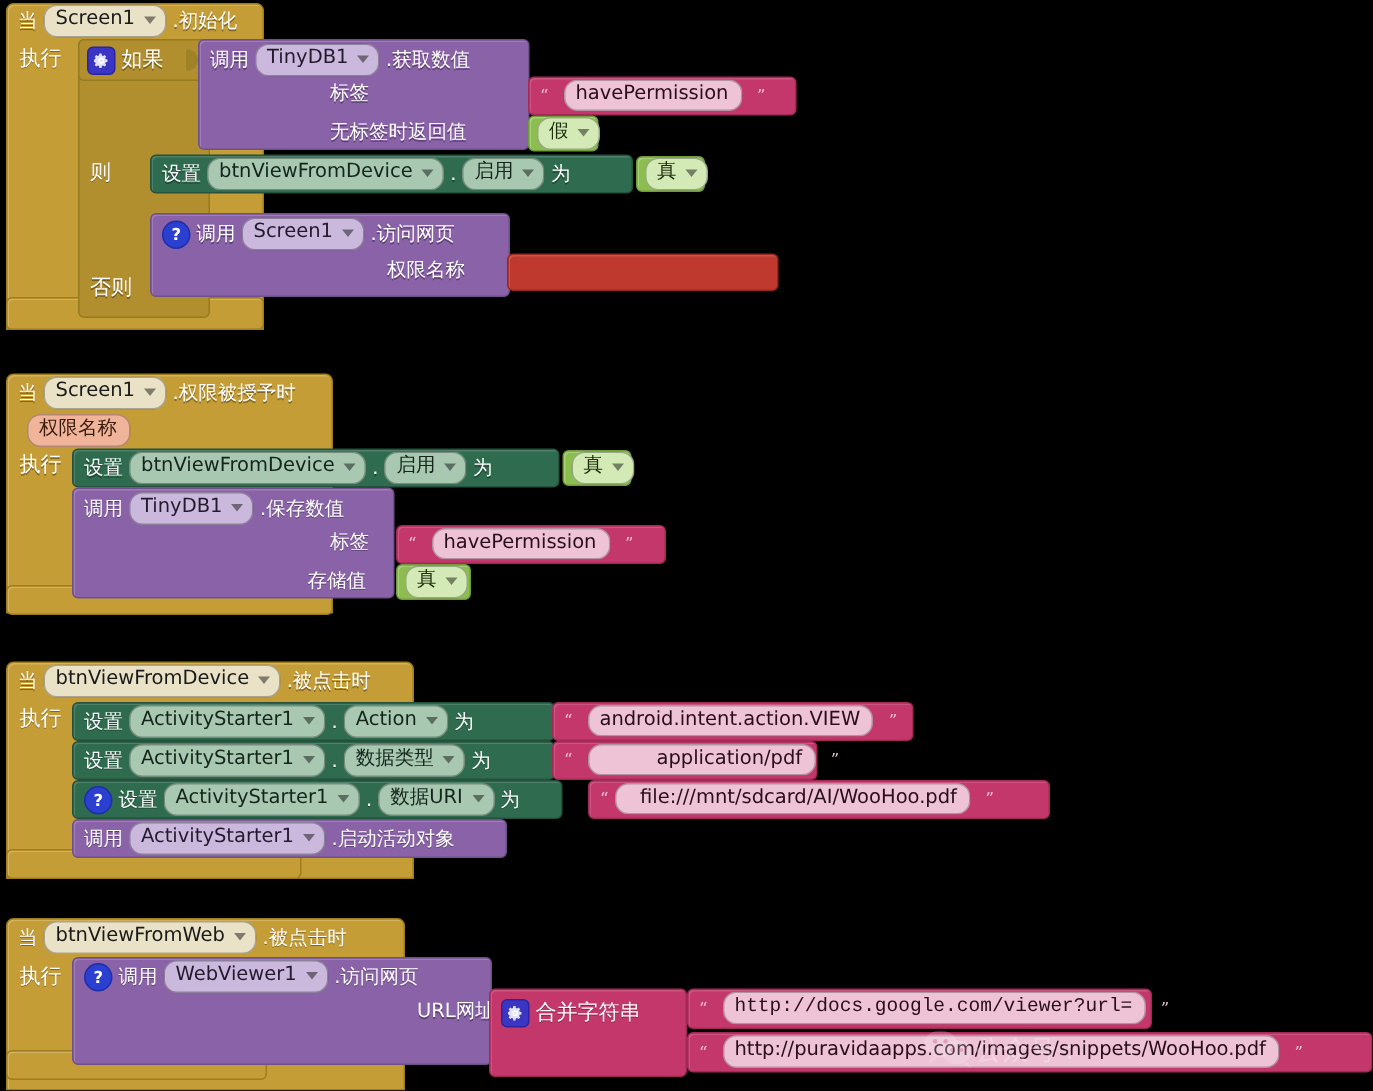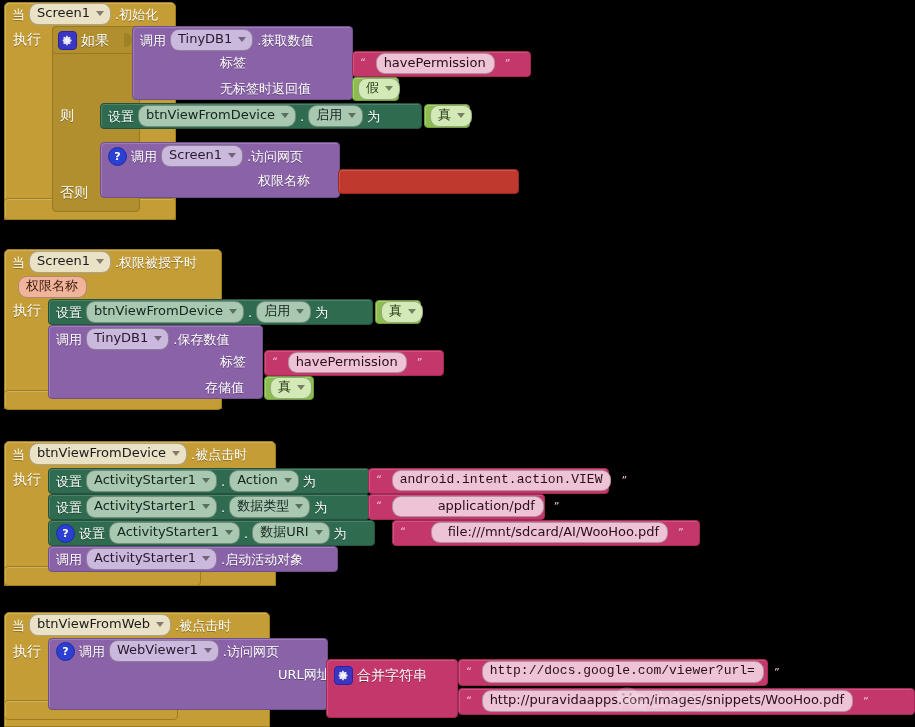--- a/index.html
+++ b/index.html
@@ -270,21 +270,21 @@
     <span class="lbl">.</span>
     <span class="fld greenf">
       <span>Action</span>
       <span class="caret"></span>
     </span>
     <span class="lbl">为</span>
   </div>
   <div class="blk magenta" style="left:368px;top:468px;width:241px;height:26px;"></div>
   <div class="row" style="left:376px;top:471px;height:19px;">
     <span class="quote">“</span>
-    <span class="fld pinkf noarrow" style="margin-left:6px;font-family:Liberation Mono, monospace;">android.intent.action.VIEW</span>
+    <span class="fld pinkf noarrow" style="margin-left:6px;">android.intent.action.VIEW</span>
     <span class="quote" style="margin-left:6px;">”</span>
   </div>
 
   <div class="blk green" style="left:48px;top:494px;width:322px;height:26px;"></div>
   <div class="row" style="left:56px;top:497px;height:20px;">
     <span class="lbl">设置</span>
     <span class="fld greenf">
       <span>ActivityStarter1</span>
       <span class="caret"></span>
     </span>
@@ -313,21 +313,21 @@
     <span class="lbl">.</span>
     <span class="fld greenf">
       <span>数据URI</span>
       <span class="caret"></span>
     </span>
     <span class="lbl">为</span>
   </div>
   <div class="blk magenta" style="left:392px;top:520px;width:308px;height:26px;"></div>
   <div class="row" style="left:400px;top:523px;height:19px;">
     <span class="quote">“</span>
-    <span class="fld pinkf noarrow" style="margin-left:21px;padding-left:16px;">file:///mnt/sdcard/AI/WooHoo.pdf</span>
+    <span class="fld pinkf noarrow" style="margin-left:0;padding-left:16px;">file:///mnt/sdcard/AI/WooHoo.pdf</span>
     <span class="quote" style="margin-left:6px;">”</span>
   </div>
 
   <div class="blk purple" style="left:48px;top:546px;width:290px;height:26px;"></div>
   <div class="row" style="left:56px;top:549px;height:20px;">
     <span class="lbl">调用</span>
     <span class="fld purplef">
       <span>ActivityStarter1</span>
       <span class="caret"></span>
     </span>

